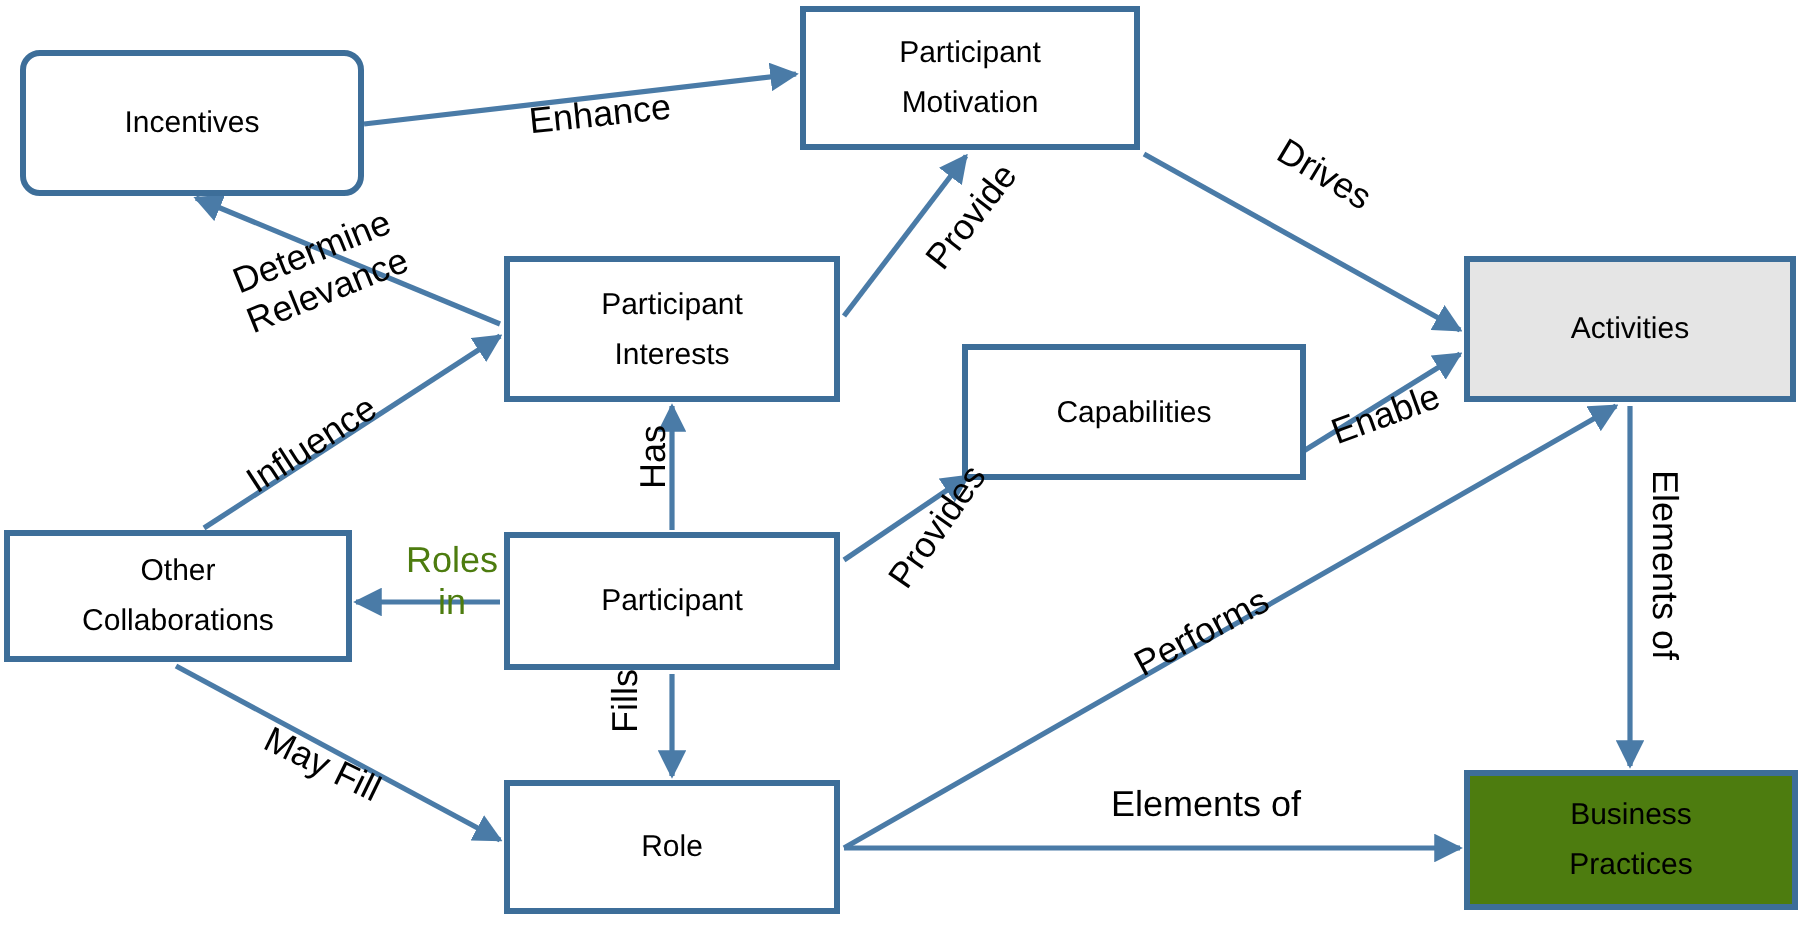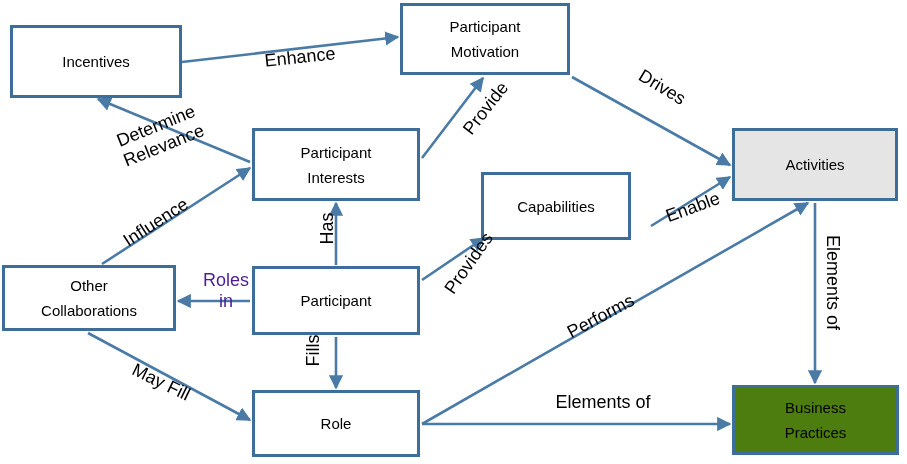--- a/index.html
+++ b/index.html
@@ -76,35 +76,35 @@
         <line x1="422" y1="280" x2="484" y2="238" stroke="#4a7ba7" stroke-width="2.6" marker-end="url(#arrowhead)"></line>
         <line x1="336" y1="337" x2="336" y2="388" stroke="#4a7ba7" stroke-width="2.6" marker-end="url(#arrowhead)"></line>
         <line x1="88" y1="333" x2="250" y2="420" stroke="#4a7ba7" stroke-width="2.6" marker-end="url(#arrowhead)"></line>
         <line x1="422" y1="424" x2="808" y2="203" stroke="#4a7ba7" stroke-width="2.6" marker-end="url(#arrowhead)"></line>
         <line x1="422" y1="424" x2="730" y2="424" stroke="#4a7ba7" stroke-width="2.6" marker-end="url(#arrowhead)"></line>
         <line x1="815" y1="203" x2="815" y2="383" stroke="#4a7ba7" stroke-width="2.6" marker-end="url(#arrowhead)"></line>
       </g>
   </svg>
 
   <div id="node-layer">
-      <div class="node" style="left: 10px; top: 25px; width: 172px; height: 73px; border-color: rgb(61, 110, 153); background: rgb(255, 255, 255);">
+      <div class="node" style="left: 10px; top: 25px; width: 172px; height: 73px; border-color: rgb(61, 110, 153); background: rgb(255, 255, 255); border-radius: 10px;">
         <span>Incentives</span>
       </div>
       <div class="node" style="left: 400px; top: 3px; width: 170px; height: 72px; border-color: rgb(61, 110, 153); background: rgb(255, 255, 255);">
         <span>Participant
 Motivation</span>
       </div>
       <div class="node" style="left: 252px; top: 128px; width: 168px; height: 73px; border-color: rgb(61, 110, 153); background: rgb(255, 255, 255);">
         <span>Participant
 Interests</span>
       </div>
       <div class="node" style="left: 732px; top: 128px; width: 166px; height: 73px; border-color: rgb(61, 110, 153); background: #e5e5e5;">
         <span>Activities</span>
       </div>
-      <div class="node" style="left: 481px; top: 172px; width: 150px; height: 68px; border-color: rgb(61, 110, 153); background: rgb(255, 255, 255);">
+      <div class="node" style="left: 481px; top: 172px; width: 172px; height: 68px; border-color: rgb(61, 110, 153); background: rgb(255, 255, 255);">
         <span>Capabilities</span>
       </div>
       <div class="node" style="left: 2px; top: 265px; width: 174px; height: 66px; border-color: rgb(61, 110, 153); background: rgb(255, 255, 255);">
         <span>Other
 Collaborations</span>
       </div>
       <div class="node" style="left: 252px; top: 266px; width: 168px; height: 69px; border-color: rgb(61, 110, 153); background: rgb(255, 255, 255);">
         <span>Participant</span>
       </div>
       <div class="node" style="left: 252px; top: 390px; width: 168px; height: 67px; border-color: rgb(61, 110, 153); background: rgb(255, 255, 255);">
@@ -117,21 +117,21 @@
     </div>
   <div id="label-layer">
       <div class="elabel" style="left: 255px; top: 47px; width: 90px; color: rgb(0, 0, 0); transform: rotate(-6deg);">Enhance</div>
       <div class="elabel" style="left: 105px; top: 115px; width: 110px; color: rgb(0, 0, 0); transform: rotate(-22deg);">Determine
 Relevance</div>
       <div class="elabel" style="left: 108px; top: 212px; width: 96px; color: rgb(0, 0, 0); transform: rotate(-33deg);">Influence</div>
       <div class="elabel" style="left: 446px; top: 98px; width: 80px; color: rgb(0, 0, 0); transform: rotate(-52deg);">Provide</div>
       <div class="elabel" style="left: 626px; top: 77px; width: 72px; color: rgb(0, 0, 0); transform: rotate(31deg);">Drives</div>
       <div class="elabel" style="left: 656px; top: 197px; width: 74px; color: rgb(0, 0, 0); transform: rotate(-20deg);">Enable</div>
       <div class="elabel" style="left: 304px; top: 218px; width: 46px; color: rgb(0, 0, 0); transform: rotate(-90deg);">Has</div>
-      <div class="elabel" style="left: 190px; top: 270px; width: 72px; color: #4c1d95;">Roles
+      <div class="elabel" style="left: 190px; top: 270px; width: 72px; color: #4d7c0f;">Roles
 in</div>
       <div class="elabel" style="left: 426px; top: 253px; width: 86px; color: rgb(0, 0, 0); transform: rotate(-55deg);">Provides</div>
       <div class="elabel" style="left: 289px; top: 340px; width: 48px; color: rgb(0, 0, 0); transform: rotate(-90deg);">Fills</div>
       <div class="elabel" style="left: 115px; top: 372px; width: 92px; color: rgb(0, 0, 0); transform: rotate(26deg);">May Fill</div>
       <div class="elabel" style="left: 555px; top: 306px; width: 92px; color: rgb(0, 0, 0); transform: rotate(-28deg);">Performs</div>
       <div class="elabel" style="left: 543px; top: 392px; width: 120px; color: rgb(0, 0, 0);">Elements of</div>
       <div class="elabel" style="left: 772px; top: 272px; width: 120px; color: rgb(0, 0, 0); transform: rotate(90deg);">Elements of</div>
     </div>
 
 </div>

